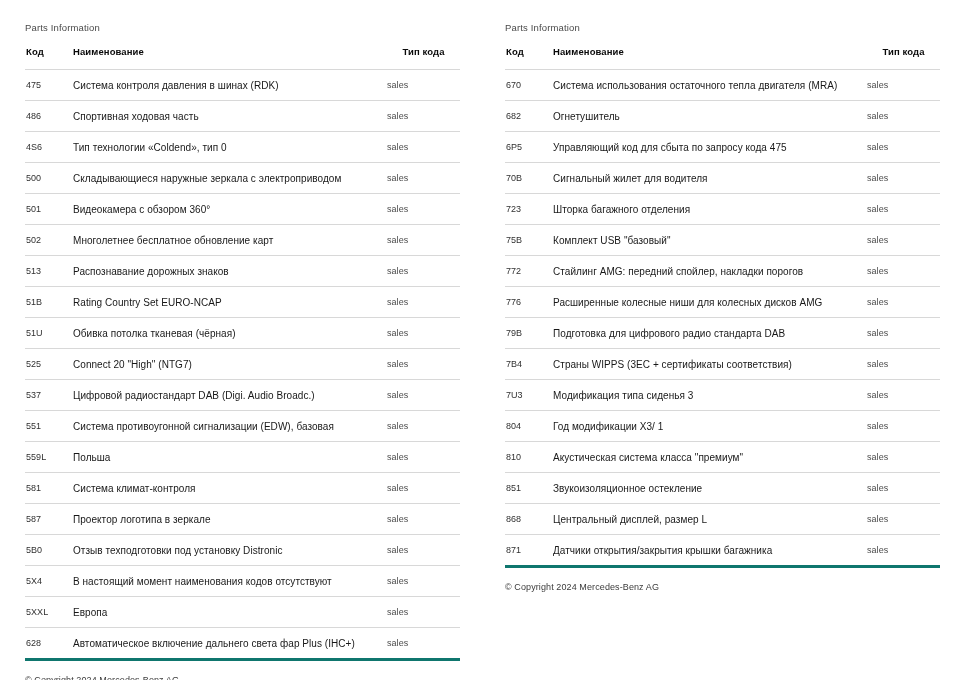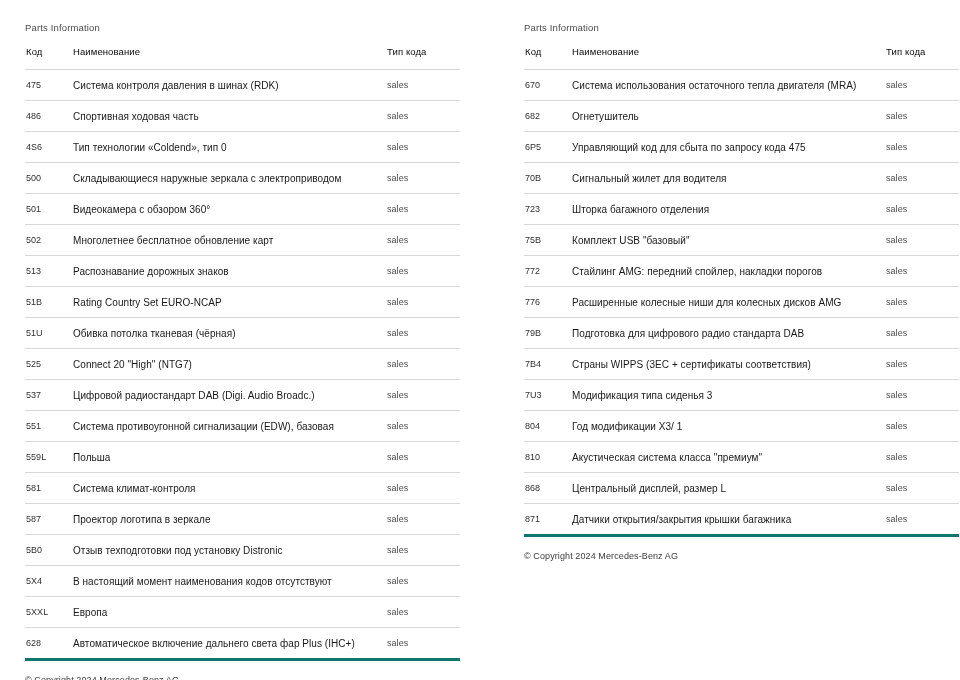--- a/index.html
+++ b/index.html
@@ -11,21 +11,20 @@
     width: 960px;
     height: 680px;
     font-family: "Liberation Sans", "DejaVu Sans", sans-serif;
     color: #1a1a1a;
     overflow: hidden;
   }
   .page {
     display: flex;
     width: 844px;
     height: 680px;
-    gap: 19px;
   }
   .panel {
     width: 480px;
     height: 680px;
     box-sizing: border-box;
     padding: 22px 20px 0 25px;
     position: relative;
   }
   .panel-title {
     font-size: 9.5px;
@@ -38,30 +37,30 @@
     width: 435px;
     border-collapse: collapse;
     table-layout: fixed;
   }
   table.parts-table col.c-code  { width: 48px; }
   table.parts-table col.c-name  { width: 312px; }
   table.parts-table col.c-type  { width: 75px; }
 
   thead th {
     font-size: 9.5px;
-    font-weight: normal;
+    font-weight: bold;
     color: #0a0a0a;
     text-align: left;
     padding: 0 0 11px 0;
     letter-spacing: 0.1px;
     vertical-align: bottom;
     line-height: 12px;
   }
   thead th.th-code { padding-left: 1px; }
-  thead th.th-type { padding-left: 2px; }
+  thead th.th-type { padding-left: 2px; text-align: center; }
 
   tbody tr { height: 30px; }
   tbody td {
     font-size: 9px;
     color: #222222;
     border-top: 1px solid #d8d8d8;
     padding: 0;
     height: 30px;
     vertical-align: middle;
     letter-spacing: 0.05px;
@@ -290,20 +289,25 @@
           <td class="td-code">804</td>
           <td class="td-name">Год модификации X3/ 1</td>
           <td class="td-type">sales</td>
         </tr>
         <tr>
           <td class="td-code">810</td>
           <td class="td-name">Акустическая система класса "премиум"</td>
           <td class="td-type">sales</td>
         </tr>
         <tr>
+          <td class="td-code">851</td>
+          <td class="td-name">Звукоизоляционное остекление</td>
+          <td class="td-type">sales</td>
+        </tr>
+        <tr>
           <td class="td-code">868</td>
           <td class="td-name">Центральный дисплей, размер L</td>
           <td class="td-type">sales</td>
         </tr>
         <tr>
           <td class="td-code">871</td>
           <td class="td-name">Датчики открытия/закрытия крышки багажника</td>
           <td class="td-type">sales</td>
         </tr>
       </tbody>

